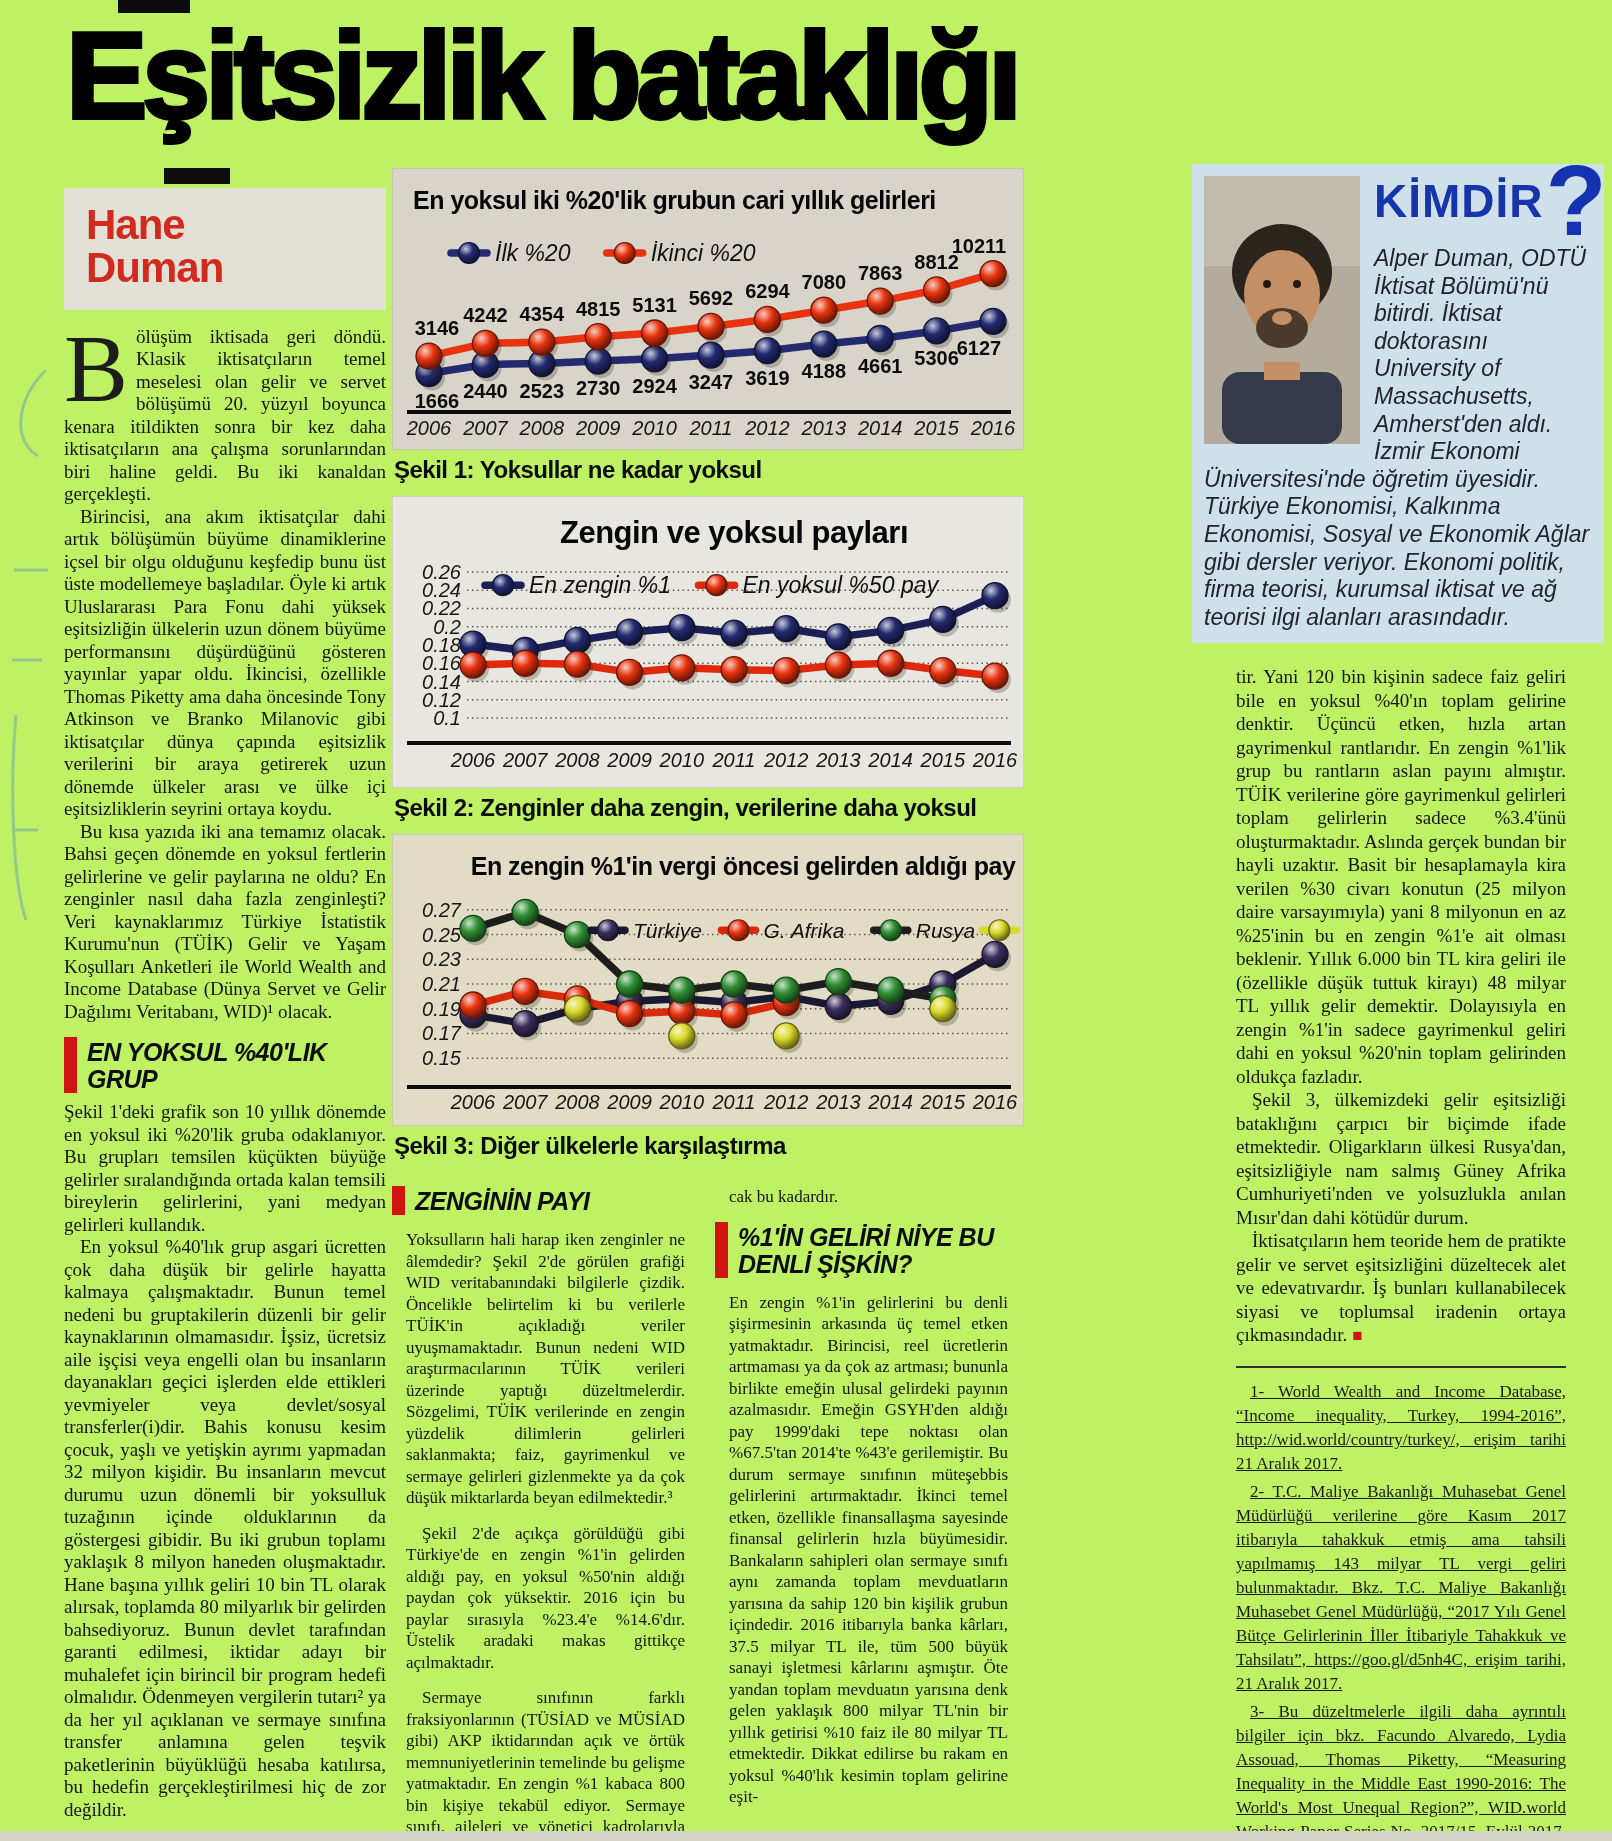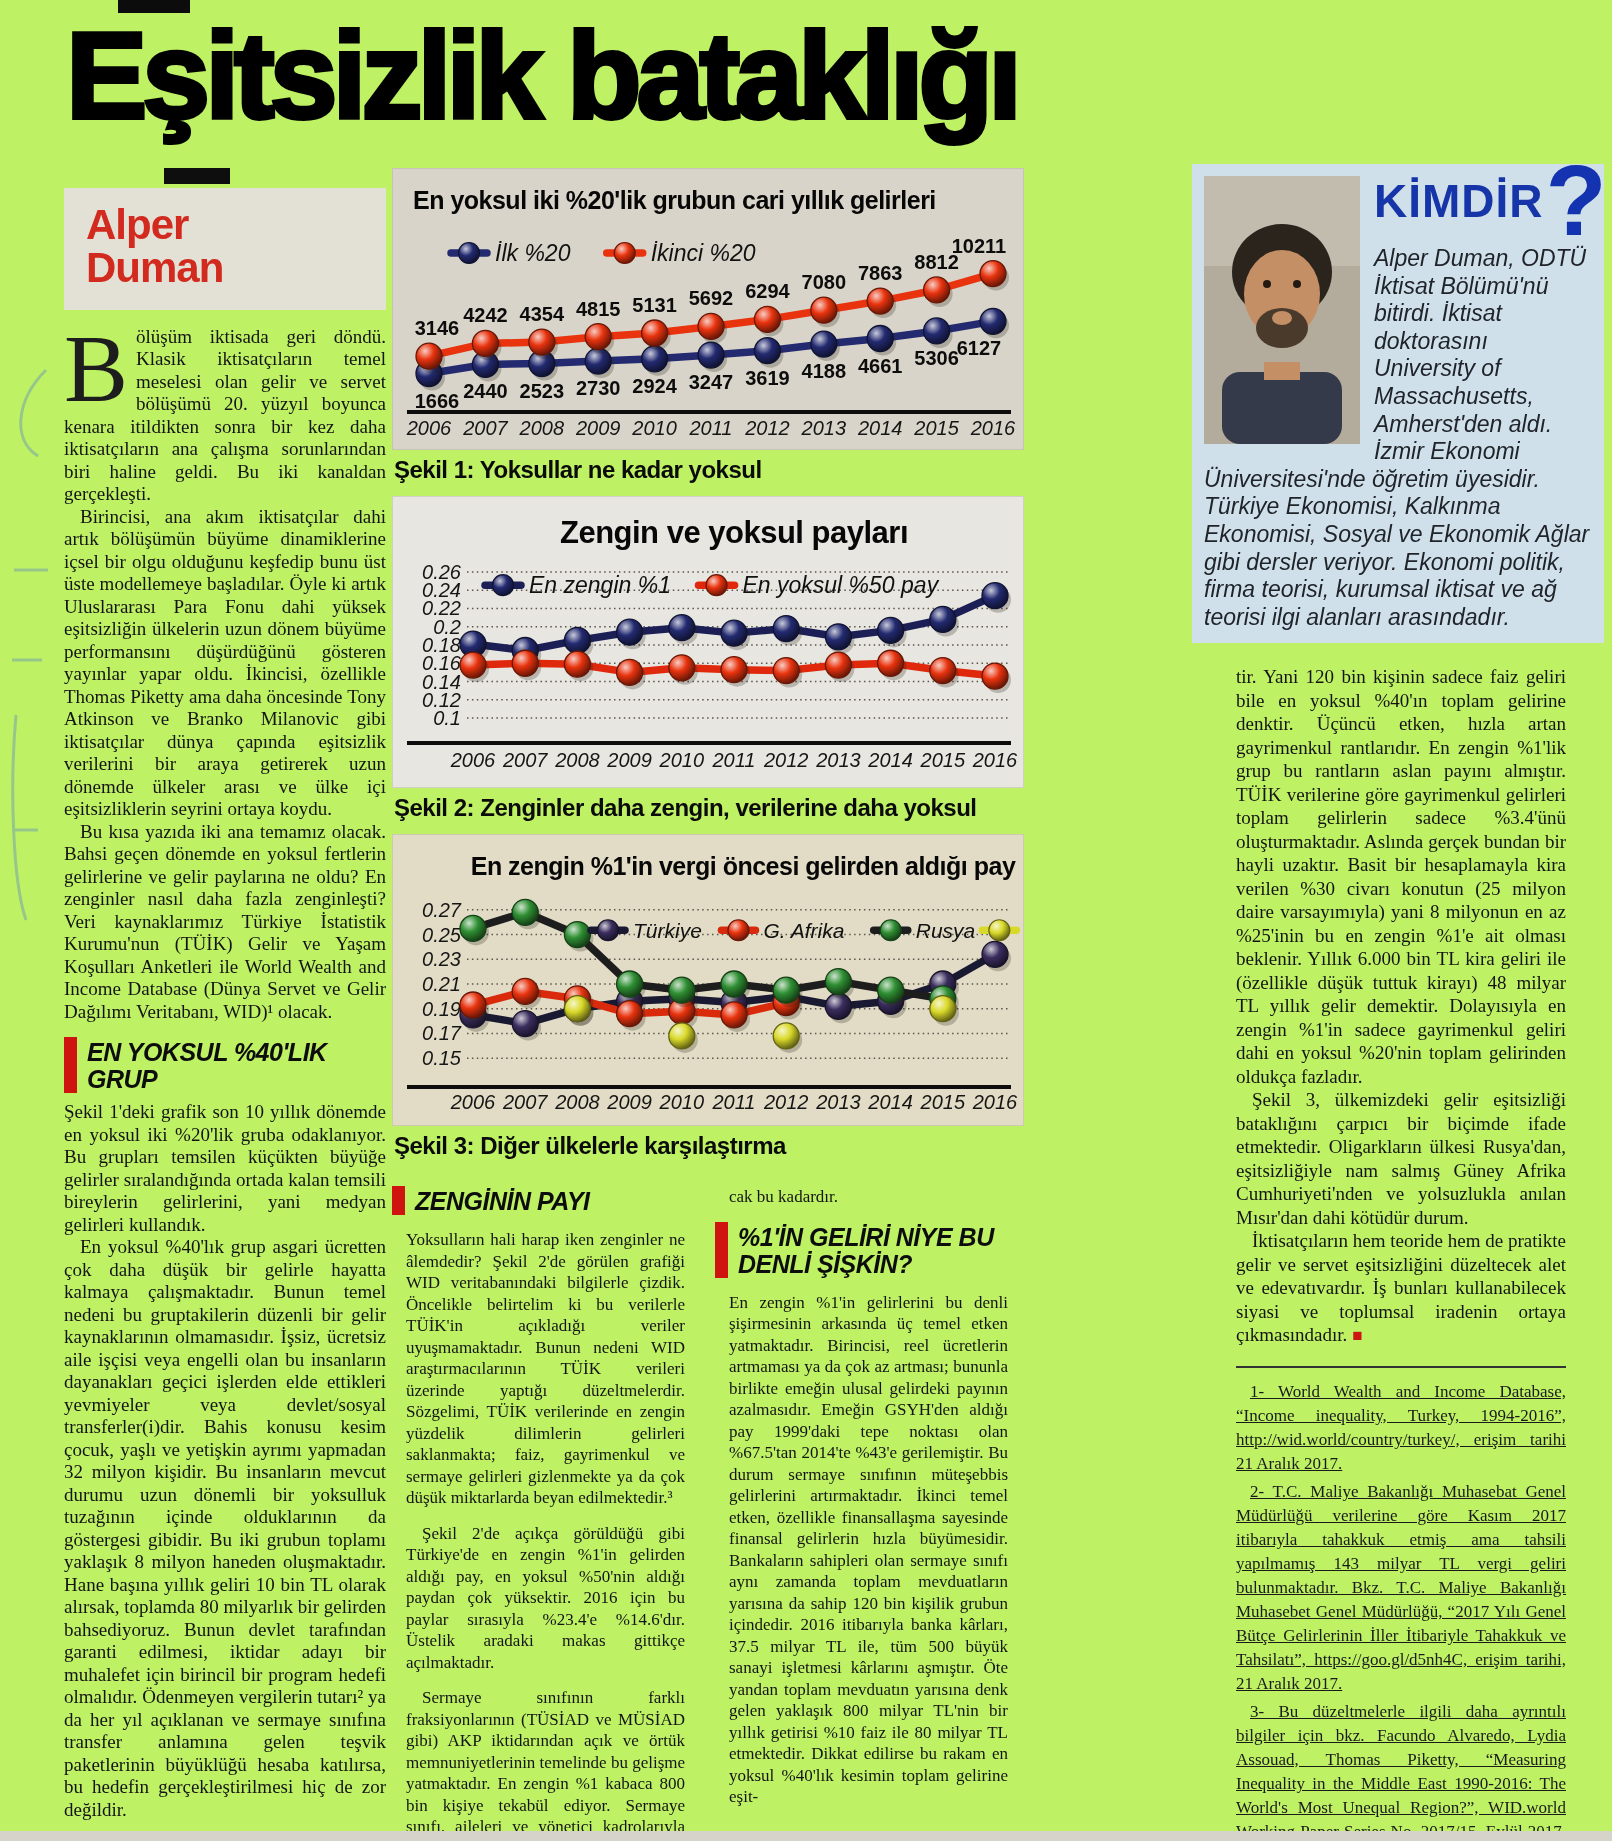--- a/index.html
+++ b/index.html
@@ -71,21 +71,21 @@
   <div class="mark-top"></div>
   <h1 class="headline">Eşitsizlik bataklığı</h1>
 
   <svg class="scribble" width="60" height="620" viewBox="0 0 60 620">
     <path d="M38 10 C 8 40, 4 80, 30 96 M6 210 H40 M4 300 H34 M8 355 C 2 420, 4 520, 18 560 M6 470 H30" fill="none" stroke="#5b86c4" stroke-width="3"></path>
   </svg>
 
   <div class="col1">
     <div class="mark-byline"></div>
     <div class="byline-box">
-      <div class="byline">Alper Duman</div>
+      <div class="byline">Hane Duman</div>
     </div>
     <div class="body">
       <p class="np"><span class="dropcap">B</span><span>ölüşüm iktisada geri döndü. Klasik iktisatçıların temel meselesi olan gelir ve servet bölüşümü 20. yüzyıl boyunca kenara itildikten sonra bir kez daha iktisatçıların ana çalışma sorunlarından biri haline geldi. Bu iki kanaldan gerçekleşti.</span></p>
       <p>Birincisi, ana akım iktisatçılar dahi artık bölüşümün büyüme dinamiklerine içsel bir olgu olduğunu keşfedip bunu üst üste modellemeye başladılar. Öyle ki artık Uluslararası Para Fonu dahi yüksek eşitsizliğin ülkelerin uzun dönem büyüme performansını düşürdüğünü gösteren yayınlar yapar oldu. İkincisi, özellikle Thomas Piketty ama daha öncesinde Tony Atkinson ve Branko Milanovic gibi iktisatçılar dünya çapında eşitsizlik verilerini bir araya getirerek uzun dönemde ülkeler arası ve ülke içi eşitsizliklerin seyrini ortaya koydu.</p>
       <p>Bu kısa yazıda iki ana temamız olacak. Bahsi geçen dönemde en yoksul fertlerin gelirlerine ve gelir paylarına ne oldu? En zenginler nasıl daha fazla zenginleşti? Veri kaynaklarımız Türkiye İstatistik Kurumu'nun (TÜİK) Gelir ve Yaşam Koşulları Anketleri ile World Wealth and Income Database (Dünya Servet ve Gelir Dağılımı Veritabanı, WID)¹ olacak.</p>
       <div class="sec-h">
         <span class="sec-bar"></span>
         <span class="sec-title">EN YOKSUL %40'LIK GRUP</span>
       </div>
       <p class="np">Şekil 1'deki grafik son 10 yıllık dönemde en yoksul iki %20'lik gruba odaklanıyor. Bu grupları temsilen küçükten büyüğe gelirler sıralandığında ortada kalan temsili bireylerin gelirlerini, yani medyan gelirleri kullandık.</p>

